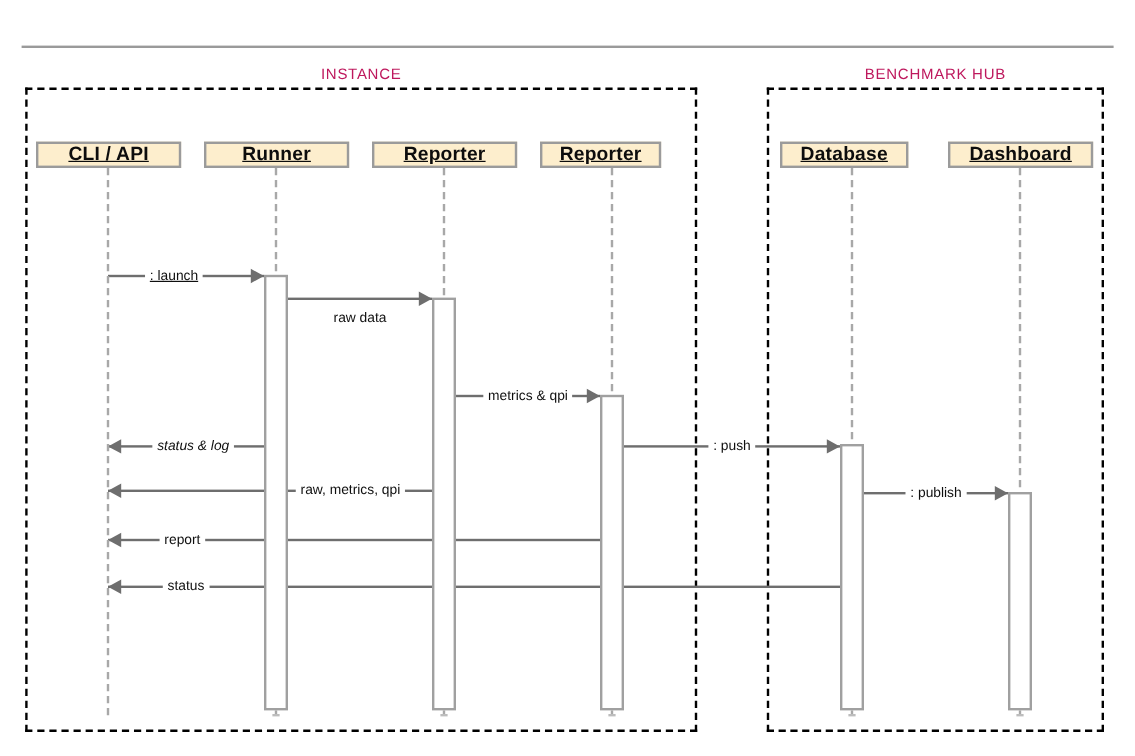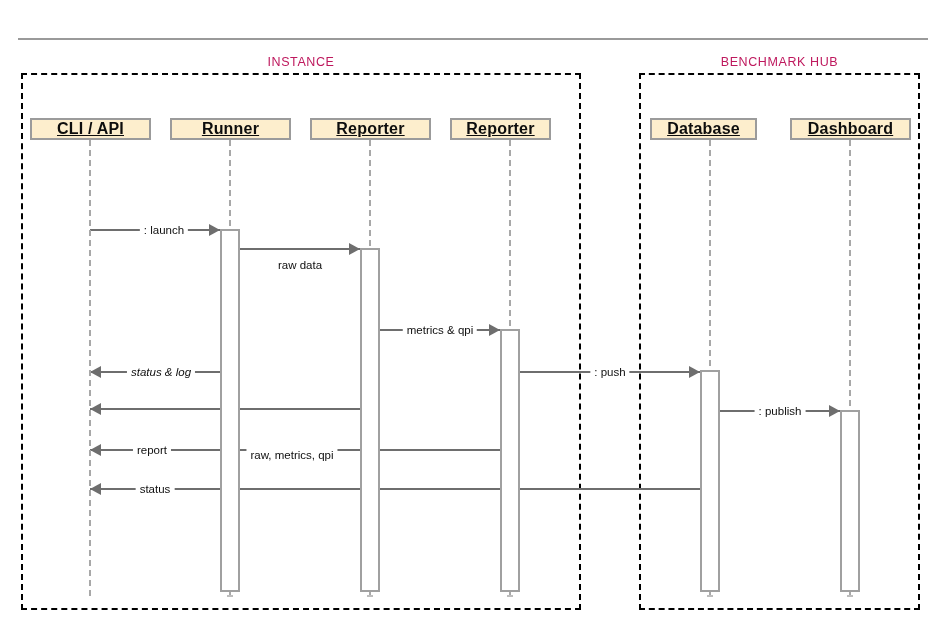--- a/index.html
+++ b/index.html
@@ -183,24 +183,24 @@
       <div class="activation" style="left: 360px; top: 248px; height: 344px;"></div>
       <div class="activation-foot" style="left: 367px; top: 595px;"></div>
       <div class="activation" style="left: 500px; top: 329px; height: 263px;"></div>
       <div class="activation-foot" style="left: 507px; top: 595px;"></div>
       <div class="activation" style="left: 700px; top: 370px; height: 222px;"></div>
       <div class="activation-foot" style="left: 707px; top: 595px;"></div>
       <div class="activation" style="left: 840px; top: 410px; height: 182px;"></div>
       <div class="activation-foot" style="left: 847px; top: 595px;"></div>
     </div>
   <div id="labels-layer">
-      <div class="msg-label" style="left: 164px; top: 230px;">: launch</div>
+      <div class="msg-label" style="left: 145px; top: 230px; text-decoration: underline;">: launch</div>
       <div class="msg-label" style="left: 300px; top: 249px; margin-top: 16px;">raw data</div>
       <div class="msg-label" style="left: 440px; top: 330px;">metrics &amp; qpi</div>
       <div class="msg-label" style="left: 161px; top: 372px; font-style: italic;">status &amp; log</div>
       <div class="msg-label" style="left: 610px; top: 372px;">: push</div>
-      <div class="msg-label" style="left: 292px; top: 409px; margin-top: 46px;">raw, metrics, qpi</div>
+      <div class="msg-label" style="left: 292px; top: 409px;">raw, metrics, qpi</div>
       <div class="msg-label" style="left: 780px; top: 411px;">: publish</div>
       <div class="msg-label" style="left: 152px; top: 450px;">report</div>
       <div class="msg-label" style="left: 155px; top: 489px;">status</div>
     </div>
 
 </div>
 
 </body></html>

